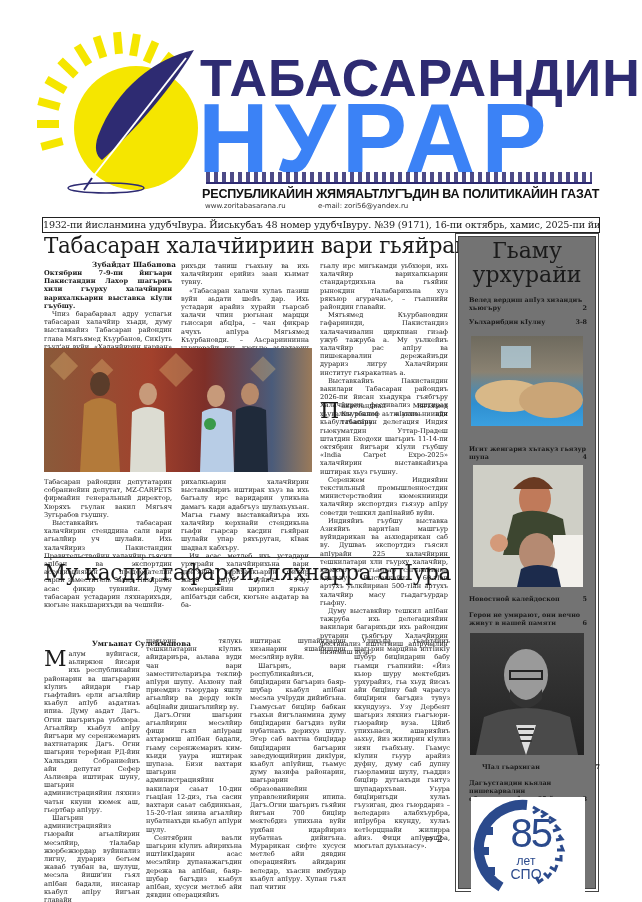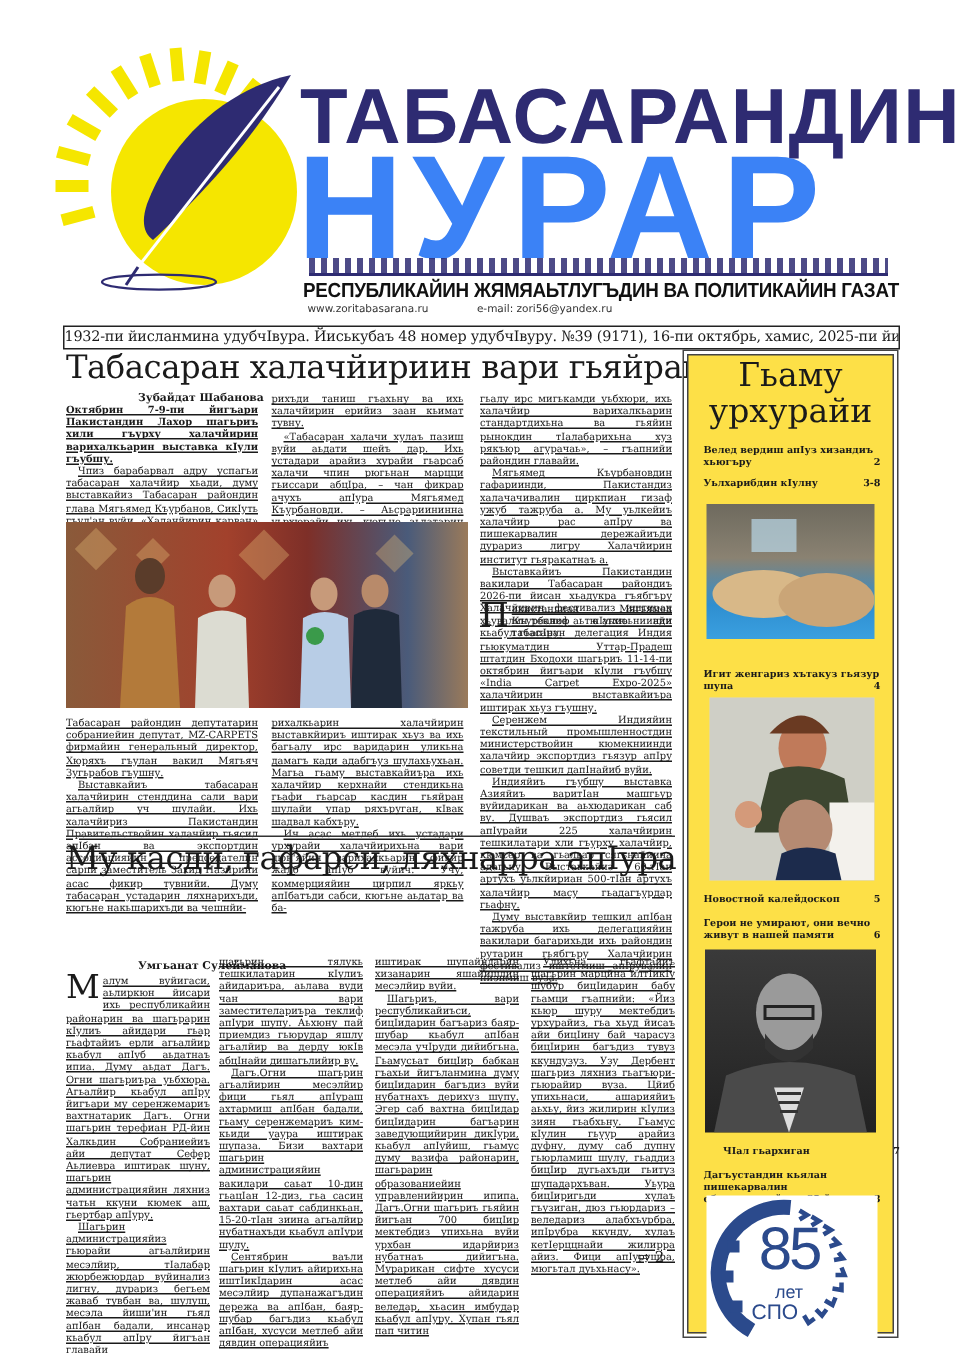--- a/index.html
+++ b/index.html
@@ -13,28 +13,28 @@
     background:repeating-linear-gradient(90deg,#2e2b72 0 4px,#fff 4px 8px);opacity:.85;}
   .ornament2{position:absolute;left:206px;top:182px;width:386px;height:2px;background:#2e2b72;}
   .subtitle{position:absolute;left:202px;top:186px;width:400px;font-family:"Liberation Sans",sans-serif;font-weight:900;font-size:13.5px;color:#111;letter-spacing:-.2px;white-space:nowrap;transform:scaleX(.93);transform-origin:left;}
   .contacts{position:absolute;left:205px;top:202px;font-family:"DejaVu Sans",sans-serif;font-size:7px;color:#333;white-space:nowrap;}
   .contacts span{margin-right:30px;}
   .infobar{position:absolute;left:42px;top:217px;width:556px;height:14px;border:1px solid #222;font-size:9.6px;line-height:14px;text-align:center;white-space:nowrap;overflow:hidden;letter-spacing:-.15px;font-family:"DejaVu Serif",serif;}
   
   .h1{position:absolute;left:44px;top:233px;width:402px;font-size:21.5px;line-height:26px;white-space:nowrap;letter-spacing:-.3px;}
   .author{position:absolute;font-size:7.2px;font-weight:bold;margin-left:48px;}
   .col{position:absolute;font-size:6.6px;line-height:8.2px;text-align:justify;hyphens:auto;}
-  .col p{margin:0;text-indent:8px;text-decoration:underline;}
+  .col p{margin:0;text-indent:8px;}
   .col p.noind{text-indent:0;}
   .photo{position:absolute;overflow:hidden;}
   .dropcap{float:left;font-size:22px;line-height:18px;margin:0 2px 0 0;}
   .hr{position:absolute;height:1px;background:#333;}
   .h2{position:absolute;left:44px;top:560px;width:402px;text-align:center;font-size:21.5px;line-height:26px;white-space:nowrap;letter-spacing:-.3px;}
   
-  .sidebar{position:absolute;left:458px;top:236px;width:136px;height:651px;border:1px solid #444;outline:1px solid #444;outline-offset:2px;background:#fde047;}
+  .sidebar{position:absolute;left:458px;top:236px;width:136px;height:651px;border:1px solid #444;outline:1px solid #444;outline-offset:2px;background:#737373;}
   .sb-title{position:absolute;left:0;top:2px;width:136px;text-align:center;font-size:22px;line-height:24px;}
   .toc{position:absolute;font-size:6.4px;line-height:8px;font-weight:bold;}
   .toc .pg{position:absolute;right:0;bottom:0;}
   .arrow{position:absolute;font-size:10px;}
 </style>
 </head>
 <body>
 
 <svg class="logo-svg" width="170" height="170" viewBox="0 0 170 170">
 
@@ -230,17 +230,17 @@
           <path d="M78 20 l5 3 -5 3"></path>
         <path d="M84 28 l4 4 -6 2"></path>
           <path d="M88 38 l3 4 -6 1"></path>
           <path d="M90 48 l2 5 -6 0"></path>
         <path d="M90 58 l0 5 -6 -1"></path>
           <path d="M86 68 l-2 5 -5 -3"></path>
           <path d="M80 76 l-3 4 -4 -4"></path>
         <path d="M72 82 l-4 3 -3 -5"></path>
       </g>
     </svg>
-    <div class="abs" style="left:30px;top:16px;width:50px;text-align:center;font-family:'Liberation Sans',sans-serif;font-size:40px;line-height:40px;color:#2b4a8c;letter-spacing:-2px;">85</div>
+    <div class="abs" style="left:30px;top:16px;width:50px;text-align:right;font-family:'Liberation Sans',sans-serif;font-size:40px;line-height:40px;color:#2b4a8c;letter-spacing:-2px;">85</div>
     <div class="abs" style="left:30px;top:58px;width:50px;text-align:center;font-family:'Liberation Sans',sans-serif;font-size:12px;line-height:12px;color:#2b4a8c;">лет</div>
-    <div class="abs" style="left:30px;top:70px;width:50px;font-family:'Liberation Sans',sans-serif;font-size:14px;line-height:14px;color:#2b4a8c;">СПО</div>
+    <div class="abs" style="left:30px;top:70px;width:50px;text-align:center;font-family:'Liberation Sans',sans-serif;font-size:14px;line-height:14px;color:#2b4a8c;">СПО</div>
   </div>
 </div>
 
 </body></html>

